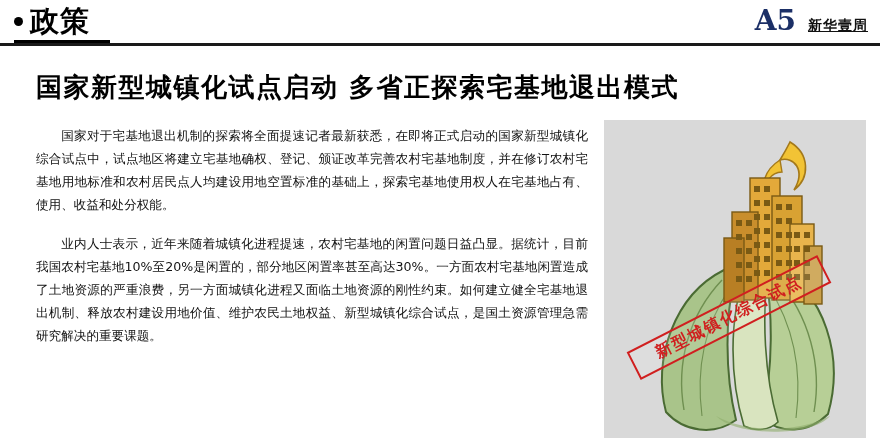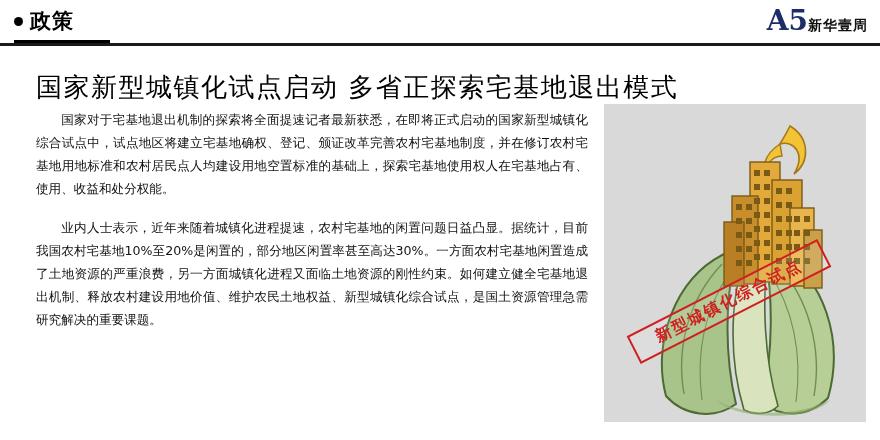--- a/index.html
+++ b/index.html
@@ -39,71 +39,73 @@
   }
   .bullet-dot {
     width: 9px;
     height: 9px;
     border-radius: 50%;
     background: #000;
     display: inline-block;
   }
   .section-title {
     font-family: Liberation Sans, sans-serif;
-    font-size: 21px;
+    font-size: 29px;
     font-weight: bold;
     color: #000;
     letter-spacing: 1px;
     line-height: 30px;
   }
   .rule-under-section {
     position: absolute;
     left: 14px;
     top: 40px;
     width: 96px;
     height: 3px;
     background: #000;
   }
   .masthead-right {
     position: absolute;
     right: 12px;
     top: 4px;
     display: flex;
     align-items: baseline;
+    gap: 12px;
   }
   .page-code {
     font-family: "DejaVu Serif", "Liberation Serif", serif;
     font-size: 28px;
     font-weight: bold;
     color: #1b2f66;
     letter-spacing: 0px;
   }
   .paper-name {
     font-family: "DejaVu Sans", "Liberation Sans", sans-serif;
     font-size: 14px;
     font-weight: bold;
     color: #111;
     letter-spacing: 1px;
+    text-decoration: underline;
   }
 
   
   .headline {
     margin: 24px 0 0 36px;
     font-family: "DejaVu Serif", "Liberation Serif", serif;
     font-size: 26px;
-    font-weight: normal;
+    font-weight: bold;
     color: #000;
     letter-spacing: 1.5px;
     line-height: 34px;
   }
 
   
   .content {
     position: relative;
-    margin-top: 4px;
+    margin-top: 20px;
     height: 310px;
   }
   .article-col {
     position: absolute;
     left: 36px;
     top: 0;
     width: 552px;
   }
   .para {
     font-family: "DejaVu Sans", "Liberation Sans", sans-serif;

